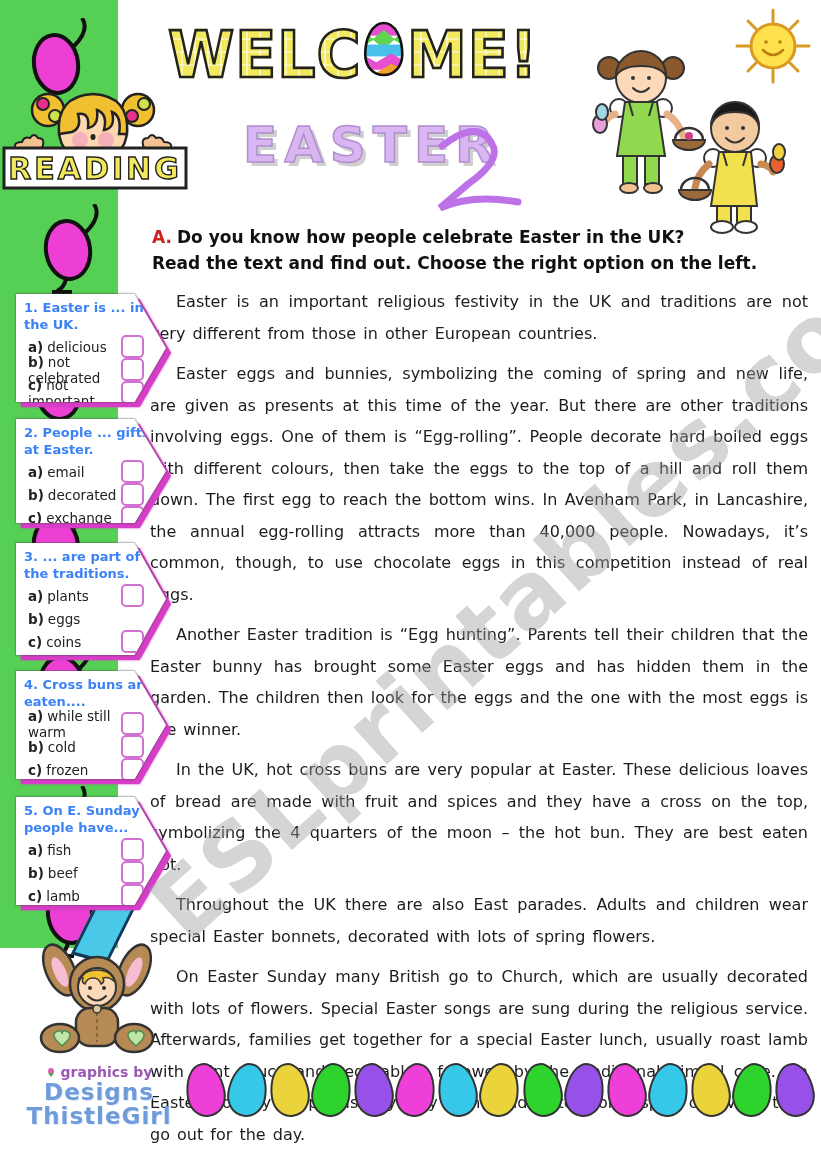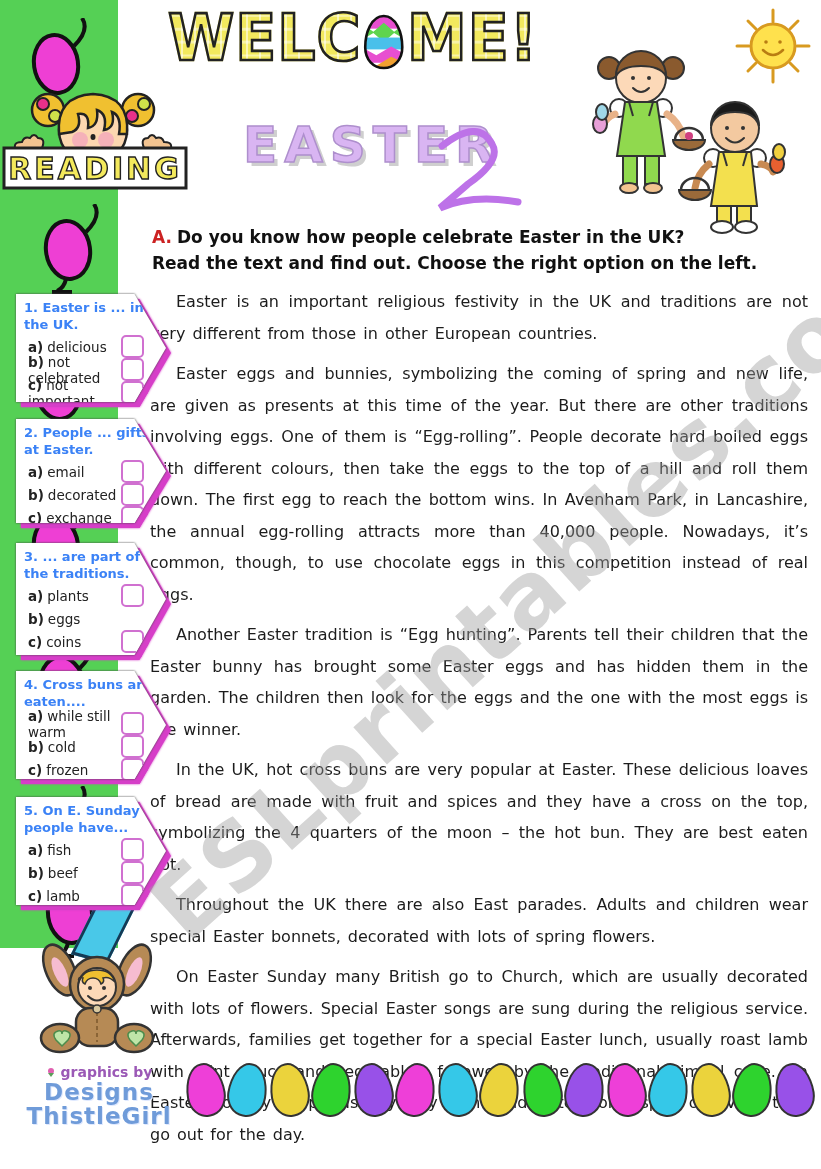--- a/index.html
+++ b/index.html
@@ -10,21 +10,21 @@
   .sidebar{position:absolute;left:0;top:0;width:118px;height:948px;background:#55d055;z-index:1;}
   .doodle{position:absolute;z-index:1;}
   .doodle-frag{position:absolute;left:84px;top:898px;width:34px;height:56px;background:#49c8e8;
                border:3px solid #143a55;transform:skewX(-14deg) rotate(14deg);z-index:1;}
 
   
   .reading-banner{position:absolute;left:0;top:82px;width:200px;height:112px;z-index:2;}
 
   
   .welcome{position:absolute;left:168px;top:4px;width:370px;height:100px;display:flex;
-           justify-content:center;z-index:2;}
+           align-items:center;justify-content:center;z-index:2;}
   .welcome .wtxt{font-weight:900;font-size:60px;letter-spacing:1px;
       background-image:
         repeating-linear-gradient(90deg, rgba(255,255,255,.55) 0 2px, transparent 2px 13px),
         repeating-linear-gradient(0deg, rgba(255,255,255,.45) 0 2px, transparent 2px 12px),
         linear-gradient(#f2e95e,#f2e95e);
       -webkit-background-clip:text;background-clip:text;color:transparent;
       -webkit-text-stroke:2.5px #222;transform:scaleY(1.08);}
   .welcome-egg{margin:0 2px 10px 2px;}
 
   

